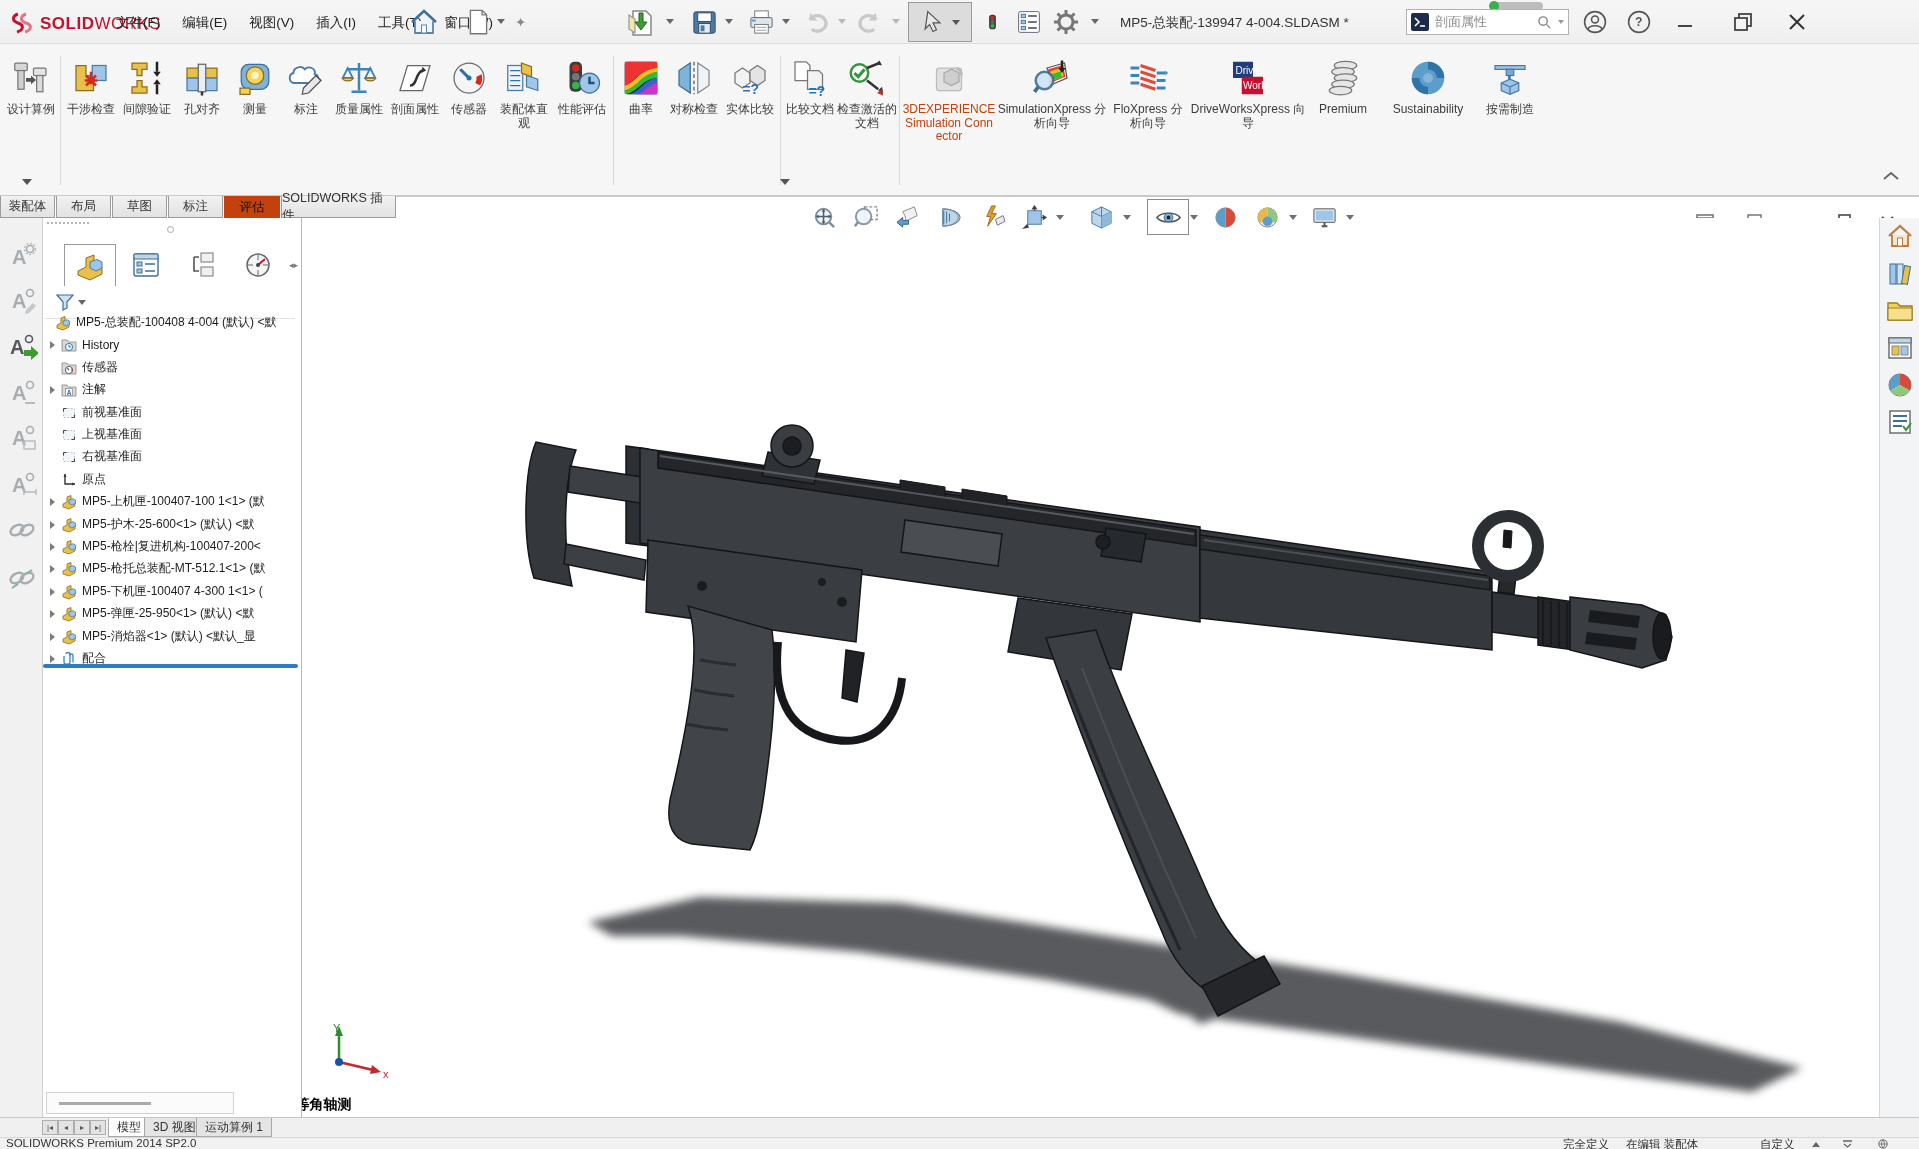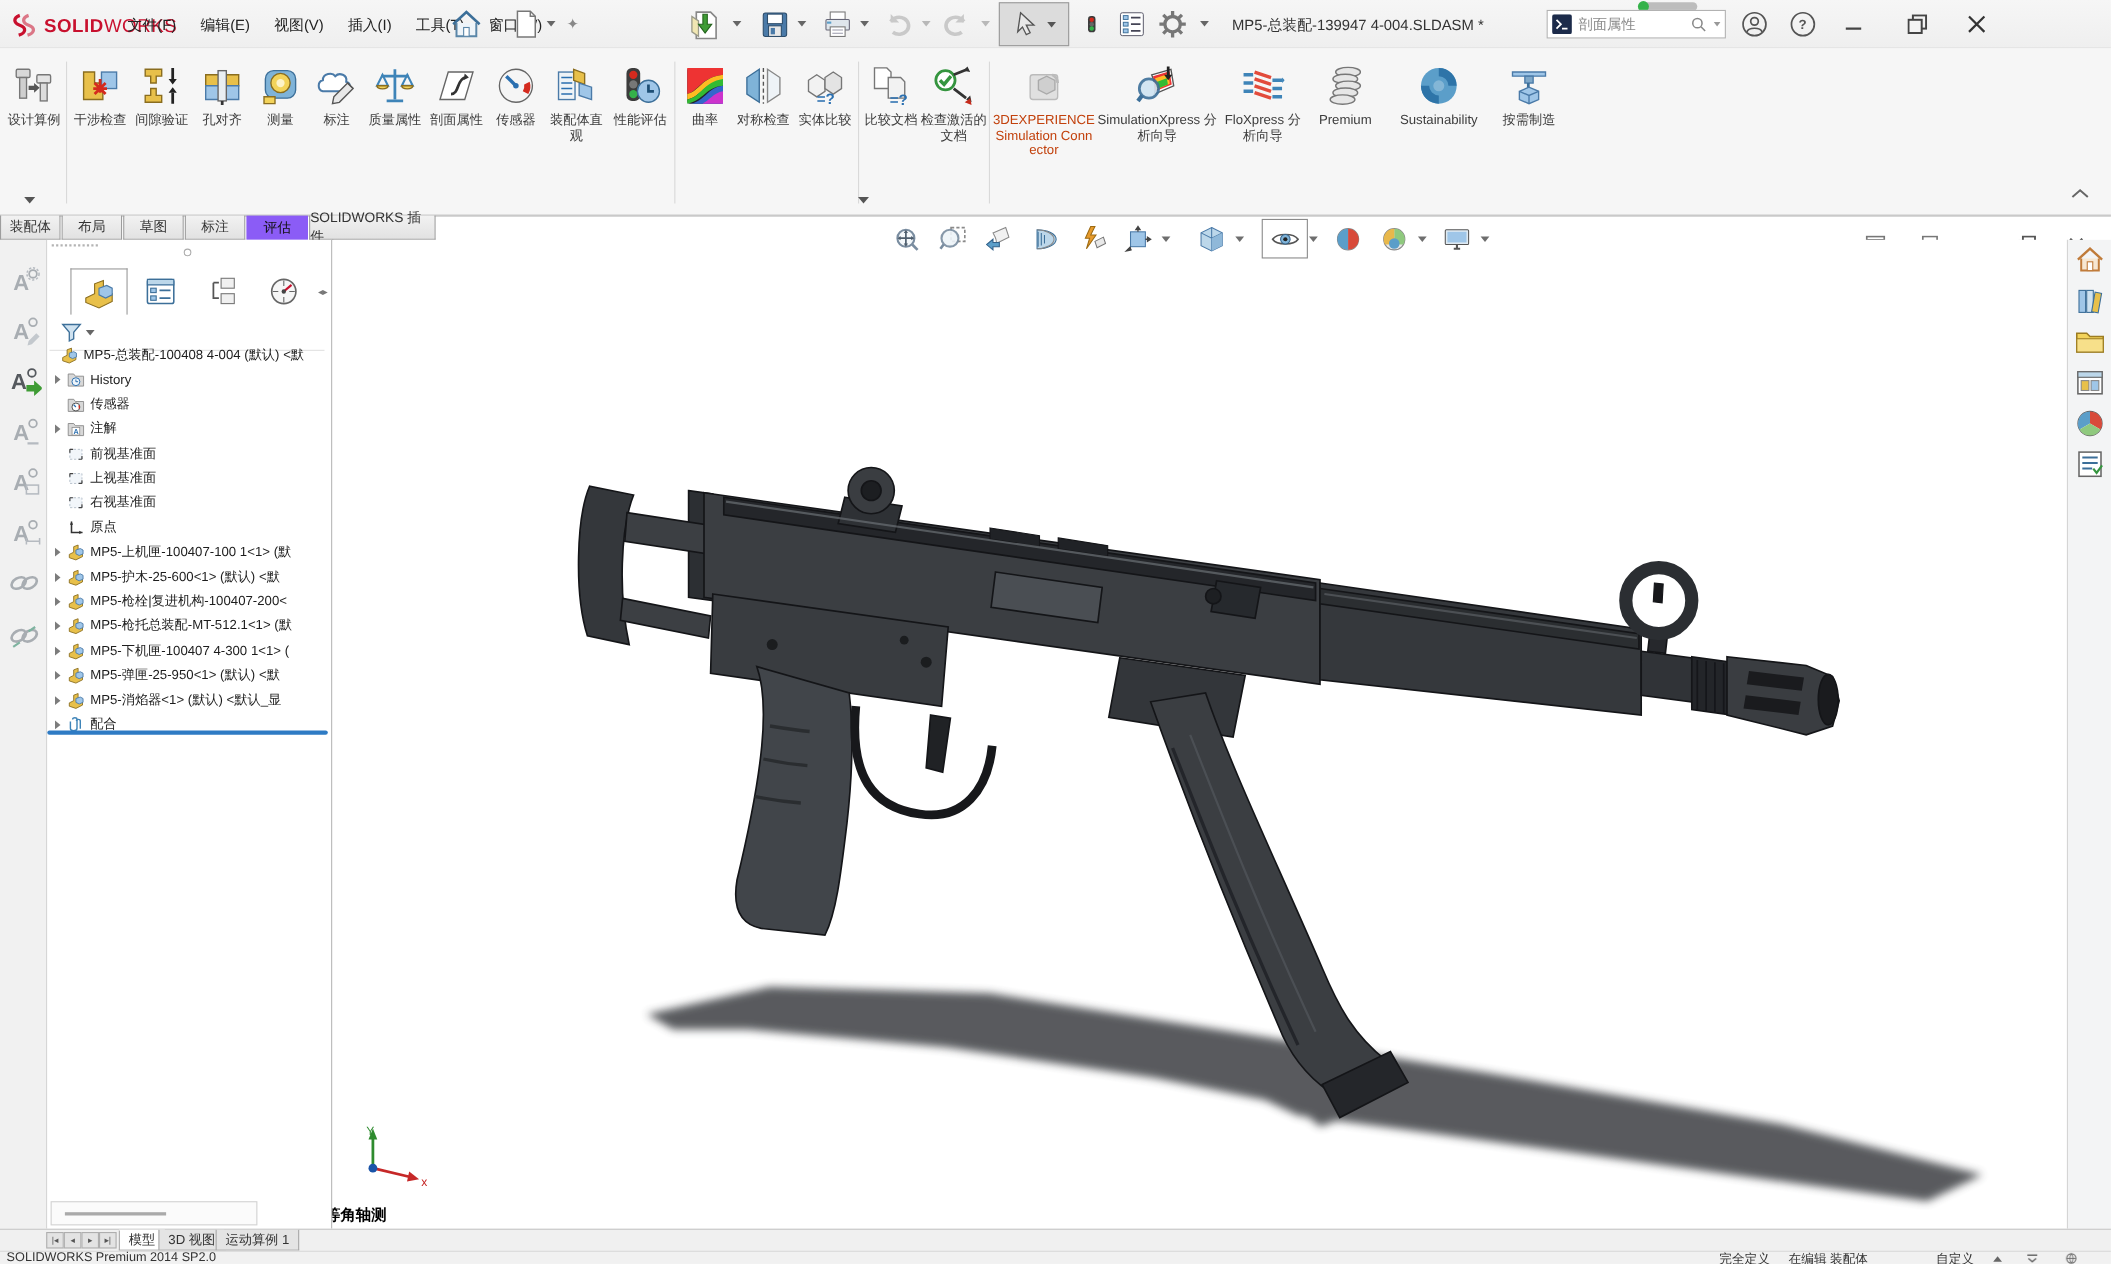--- a/index.html
+++ b/index.html
@@ -25,21 +25,21 @@
 
 #ribbon{position:absolute;left:0;top:44px;width:1919px;height:153px;background:#f6f6f6;border-bottom:2px solid #c9c9c9;display:flex;align-items:flex-start;padding:10px 0 0 4px}
 .ri{display:flex;flex-direction:column;align-items:center;padding-top:4px}
 .ri svg{width:40px;height:40px;flex:none}
 .rlab{margin-top:5px;font-size:12px;line-height:13.5px;text-align:center;color:#3c3c3c;white-space:pre-line;word-break:break-all}
 .ri.dis .rlab{color:#c2410c}
 .rsep{width:1px;background:#d9d9d9;align-self:stretch;margin:2px 2px 10px 2px}
 .rfly{position:absolute;width:0;height:0;border-left:5px solid transparent;border-right:5px solid transparent;border-top:6px solid #555}
 
 .ctab{position:absolute;top:196px;height:22px;font-size:12.5px;color:#333;display:flex;align-items:center;justify-content:center;background:linear-gradient(#f2f2f2,#e2e2e2);border:1px solid #9d9d9d;border-top:none}
-.ctab.act{background:#8b5cf6;border:none;color:#111}
+.ctab.act{background:#c2410c;border:none;color:#111}
 
 #lstrip{position:absolute;left:0;top:218px;width:43px;height:899px;background:#f1f1f1;border-right:1px solid #cfcfcf}
 .sico{position:absolute;left:6px;width:32px;height:32px}
 
 #tree{position:absolute;left:43px;top:218px;width:259px;height:899px;background:#fff;border-right:1px solid #b7b7b7}
 .dots{position:absolute;left:4px;top:4px;width:42px;height:4px;border-top:2px dotted #b4b4b4}
 .spdot{position:absolute;left:124px;top:8px;width:7px;height:7px;border-radius:50%;background:#fff;border:1px solid #ababab}
 .ptab{position:absolute;top:26px;width:52px;height:42px;display:flex;align-items:center;justify-content:center}
 .ptab.act{background:#fff;border:1px solid #9a9a9a;border-bottom:none}
 .ptab svg{width:30px;height:30px}
@@ -708,20 +708,26 @@
       <svg>
         <use href="#s-simx"></use>
       </svg>
       <div class="rlab">SimulationXpress 分析向导</div>
     </div>
   <div class="ri" style="width:80px">
       <svg>
         <use href="#s-flox"></use>
       </svg>
       <div class="rlab">FloXpress 分析向导</div>
+    </div>
+  <div class="ri" style="width:120px">
+      <svg>
+        <use href="#s-dwx"></use>
+      </svg>
+      <div class="rlab">DriveWorksXpress 向导</div>
     </div>
   <div class="ri" style="width:70px">
       <svg>
         <use href="#s-cost"></use>
       </svg>
       <div class="rlab">Premium</div>
     </div>
   <div class="ri" style="width:100px">
       <svg>
         <use href="#s-sust"></use>

